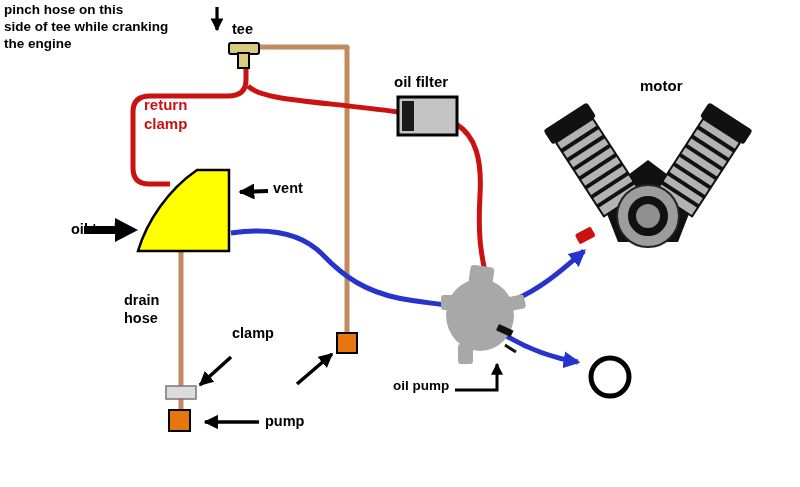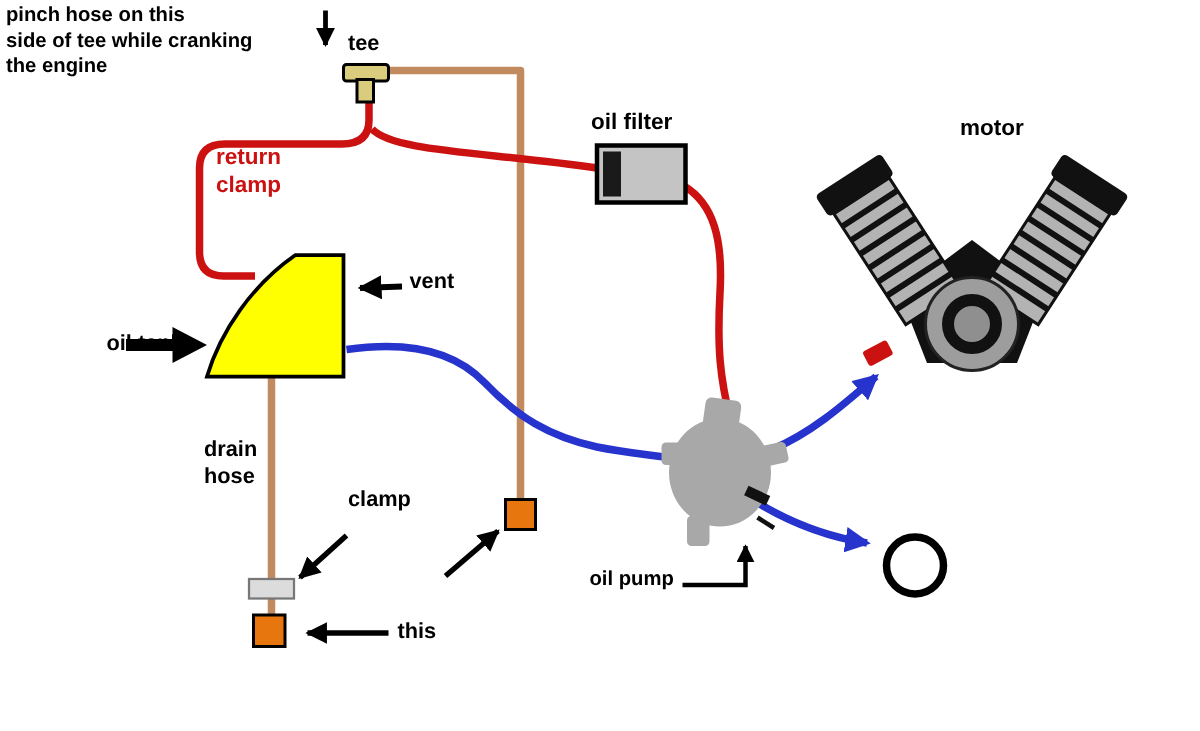--- a/index.html
+++ b/index.html
@@ -132,19 +132,19 @@
   <div class="lbl f13" style="left:4px;top:2px;width:210px;">pinch hose on this
 side of tee while cranking
  the engine</div>
   <div class="lbl f14" style="left:232px;top:20px;">tee</div>
   <div class="lbl f15" style="left:394px;top:73px;">oil filter</div>
   <div class="lbl f15" style="left:640px;top:77px;">motor</div>
   <div class="lbl f15 red-text" style="left:144px;top:96px;">return
 clamp</div>
   <div class="lbl f14" style="left:273px;top:179px;">vent</div>
   <div class="lbl f14" style="left:23px;top:220px;margin-left:48px;">oil tank</div>
-  <div class="lbl f14" style="left:136px;top:291px;">drain
+  <div class="lbl f14" style="left:124px;top:291px;">drain
 hose</div>
   <div class="lbl f14" style="left:232px;top:324px;">clamp</div>
-  <div class="lbl f14" style="left:265px;top:412px;">this</div>
+  <div class="lbl f14" style="left:265px;top:412px;">pump</div>
   <div class="lbl f13" style="left:393px;top:378px;">oil pump</div>
 
 </div>
 
 </body></html>

